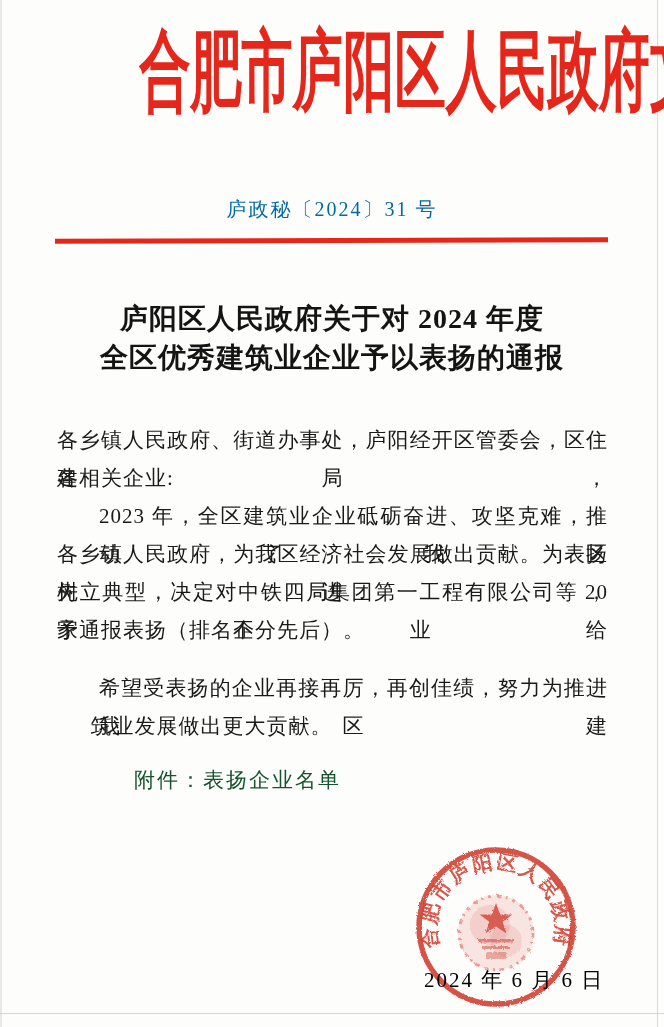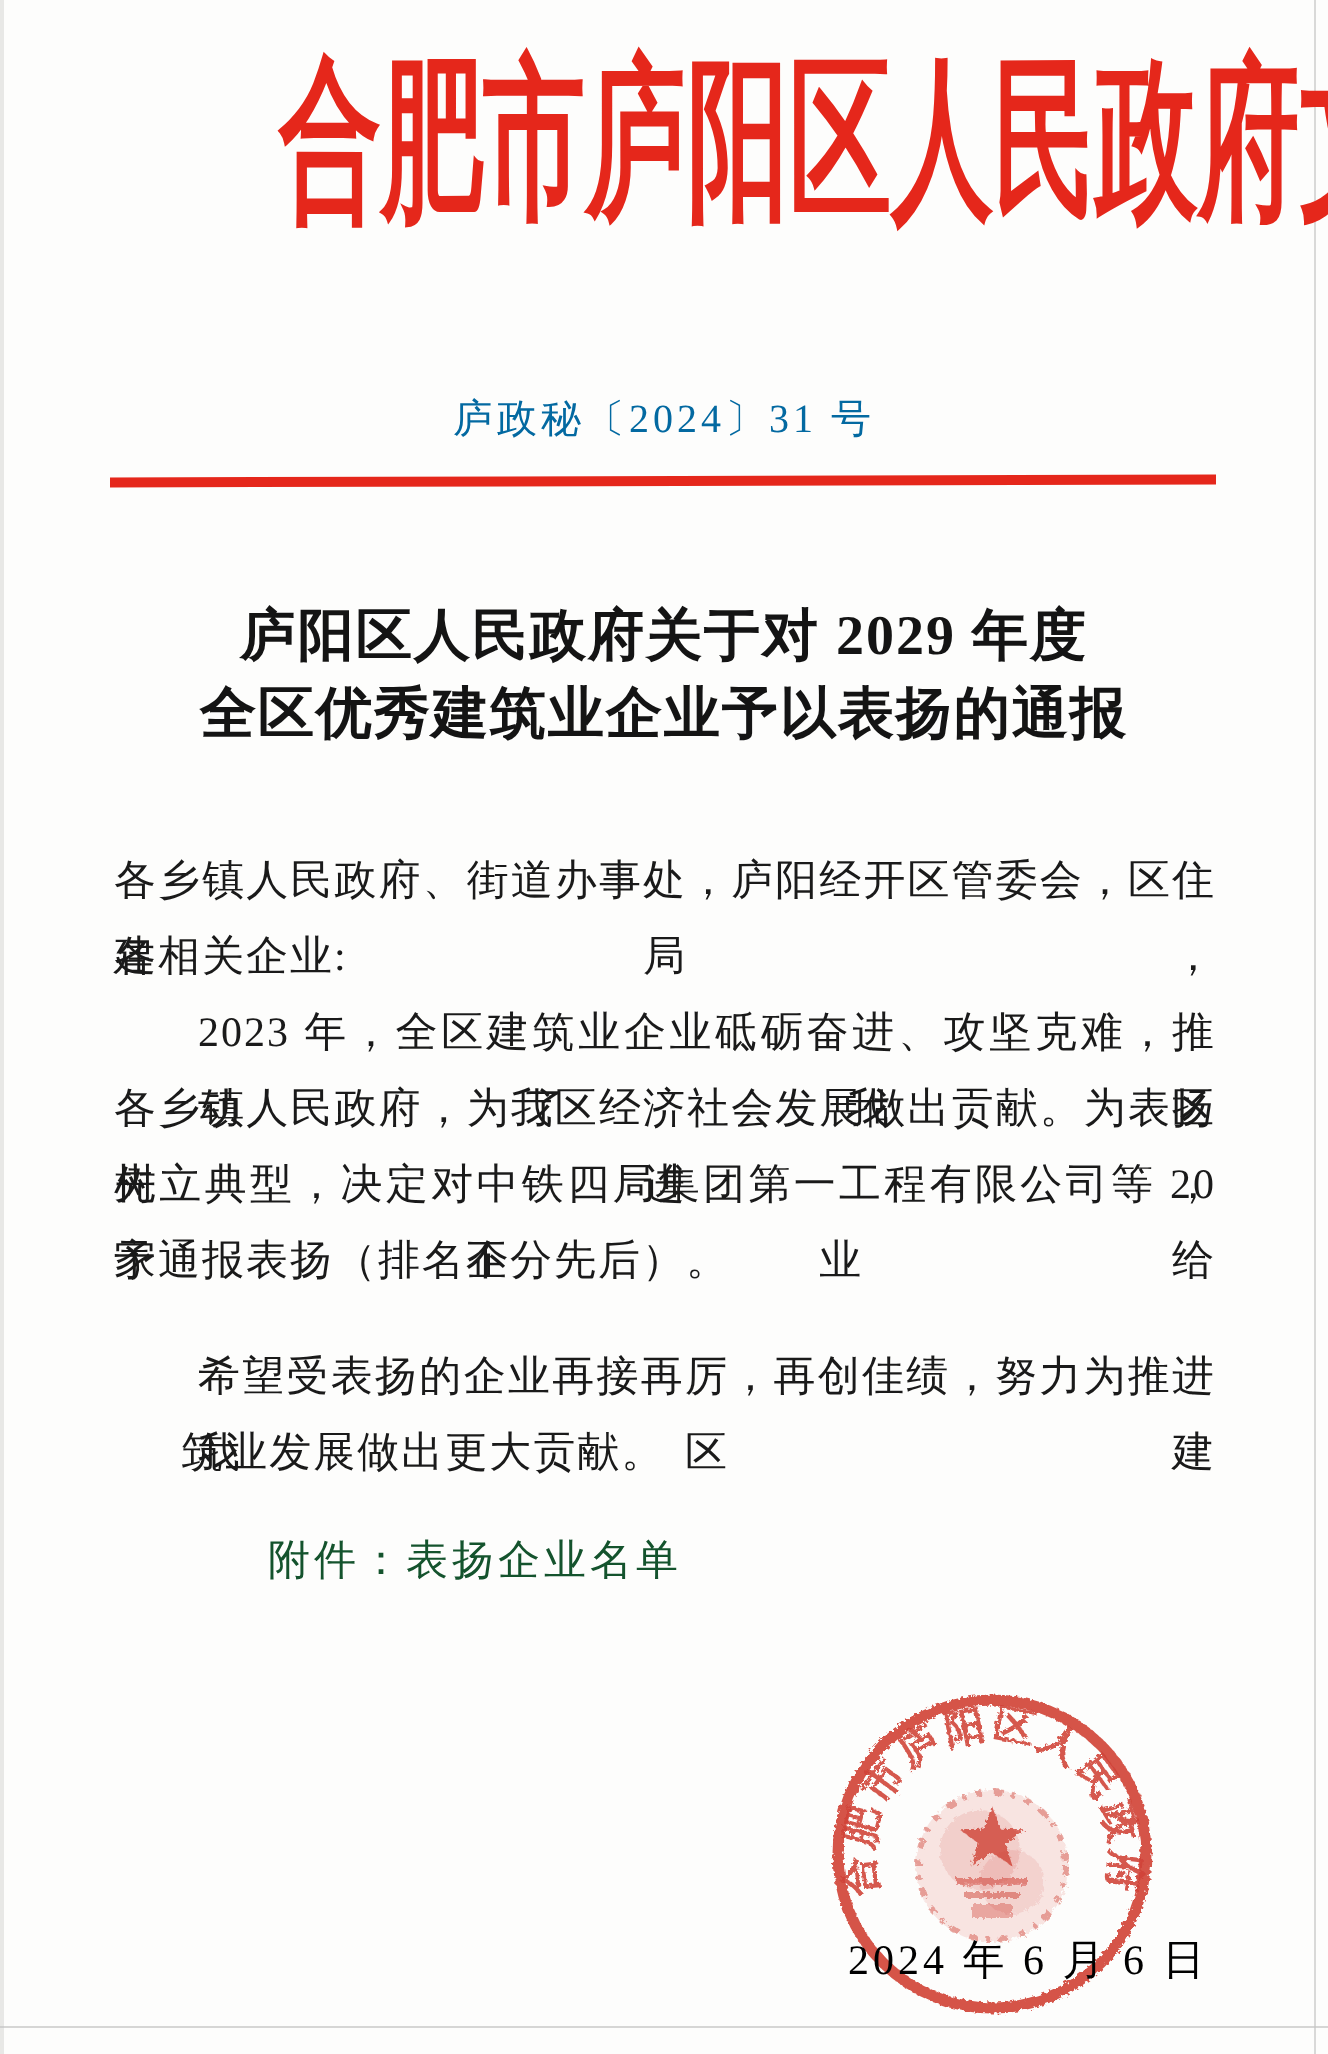--- a/index.html
+++ b/index.html
@@ -109,21 +109,21 @@
   <div class="edge-right"></div>
   <div class="edge-bottom"></div>
 
   <div class="red-header">合肥市庐阳区人民政府文件</div>
 
   <div class="doc-number">庐政秘〔2024〕31 号</div>
 
   <div class="red-line"></div>
 
   <div class="doc-title">
-    <div>庐阳区人民政府关于对 2029 年度</div>
+    <div>庐阳区人民政府关于对 2024 年度</div>
     <div>全区优秀建筑业企业予以表扬的通报</div>
   </div>
 
   <div class="doc-body">
       <div class="body-line just" style="padding-left: 0em; font-family: Liberation Serif, serif;">各乡镇人民政府、街道办事处，庐阳经开区管委会，区住建局，</div>
       <div class="body-line" style="padding-left: 0em;">各相关企业:</div>
       <div class="body-line just" style="padding-left: 2em;">2023 年，全区建筑业企业砥砺奋进、攻坚克难，推动了我区</div>
       <div class="body-line just" style="padding-left: 0em;">各乡镇人民政府，为我区经济社会发展做出贡献。为表扬先进，</div>
       <div class="body-line just" style="padding-left: 0em;">树立典型，决定对中铁四局集团第一工程有限公司等 20 家企业给</div>
       <div class="body-line" style="padding-left: 0em;">予通报表扬（排名不分先后）。</div>

